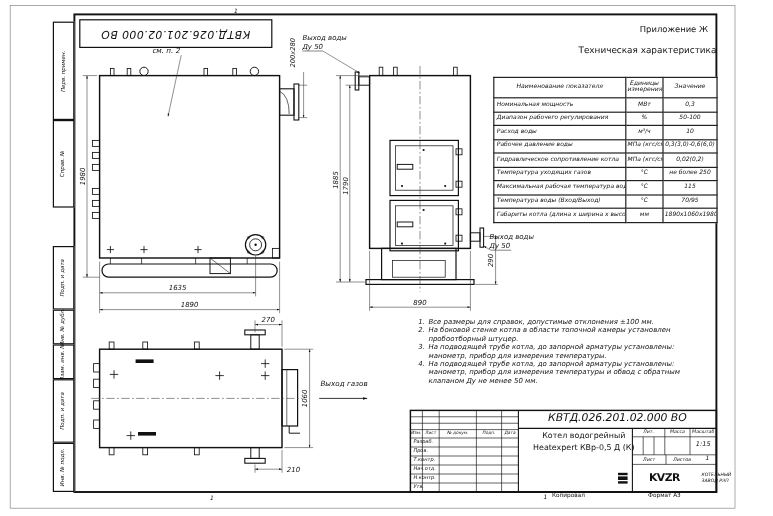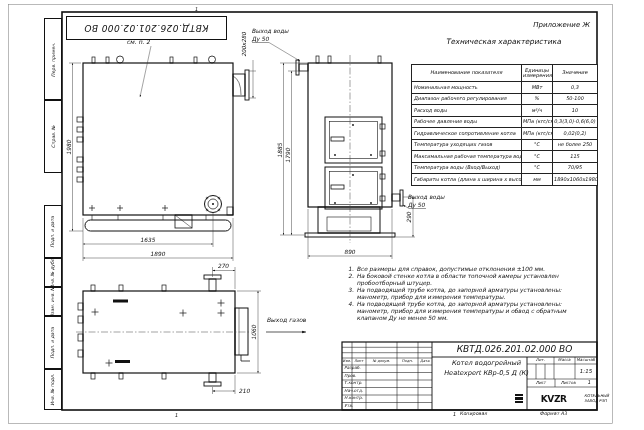--- a/index.html
+++ b/index.html
@@ -1,31 +1,31 @@
 <!DOCTYPE html>
 <html><head>
 <meta charset="utf-8">
 <style>
   body{margin:0;background:#e8e8e8}
   .sheet{position:relative;width:644px;height:430px;background:#ffffff;font-family:"DejaVu Sans",sans-serif;color:#111;overflow:hidden}
   .abs{position:absolute;box-sizing:border-box}
-  .it{font-style:italic}
+  .it{}
   svg.layer{position:absolute;left:0;top:0}
   svg text{font-family:"DejaVu Sans",sans-serif;font-style:italic;fill:#111}
 
   
   .mbox{position:absolute;left:44px;width:18px;border:0.8px solid #111;box-sizing:border-box;display:flex;align-items:center;justify-content:center;background:#fff}
   .mbox span{transform:rotate(-90deg);white-space:nowrap;font-size:4.6px;font-style:italic}
 
   
   .stamp{position:absolute;left:66px;top:16px;width:161px;height:24px;border:1px solid #111;box-sizing:border-box;display:flex;align-items:center;justify-content:center;background:#fff}
   .stamp span{transform:rotate(180deg);font-size:9px;font-style:italic;letter-spacing:.4px;white-space:nowrap}
 
   #appendix{left:420px;top:21px;width:170px;text-align:right;font-size:7px}
-  #spec-title{left:411px;top:37px;width:186px;text-align:center;font-size:7.4px}
+  #spec-title{left:411px;top:37px;width:186px;text-align:right;font-size:7.4px}
 
   table.spec{position:absolute;left:411px;top:64px;width:186px;border-collapse:collapse;table-layout:fixed;background:#fff}
   .spec th,.spec td{border:0.6px solid #222;font-weight:normal;font-style:italic;padding:0 1px;overflow:hidden;line-height:1.05}
   .spec th{font-size:5.1px;height:16px}
   .spec td{font-size:5px;height:10.5px;text-align:center;white-space:nowrap}
   .spec td.n{text-align:left;padding-left:2px}
 
   .notes{position:absolute;left:344px;top:266px;width:250px;font-size:5.8px;font-style:italic;line-height:1.22}
   .note-row{display:flex}
   .note-num{width:10px;flex:none;text-align:right;padding-right:3px}

